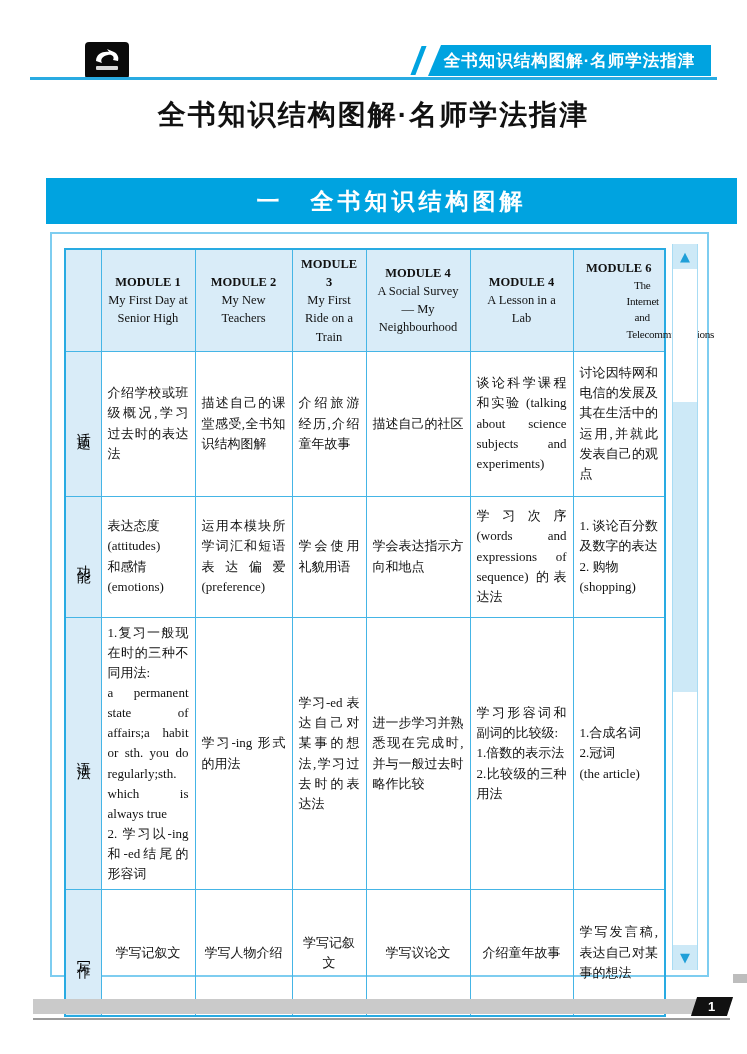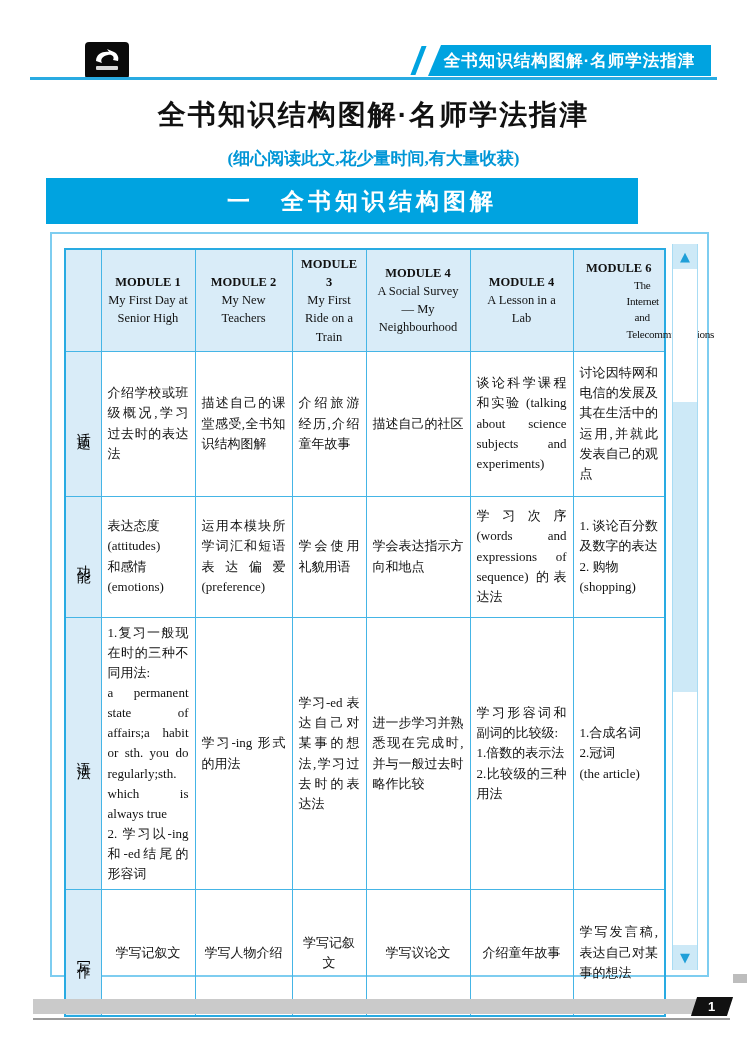--- a/index.html
+++ b/index.html
@@ -17,22 +17,22 @@
         display:flex;align-items:center;justify-content:center;}
   .hdr-tab span{color:#fff;font-weight:bold;font-size:16.5px;letter-spacing:1px;}
   .top-rule{position:absolute;left:30px;top:77px;width:687px;height:3px;background:#29abe2;}
 
   
   .main-title{position:absolute;left:0;top:96px;width:747px;text-align:center;
         font-size:28px;font-weight:bold;color:#111;letter-spacing:2px;}
   .subtitle{position:absolute;left:0;top:147px;width:747px;text-align:center;
         font-size:17px;font-weight:bold;color:#0096d6;
         font-family:"Liberation Serif","DejaVu Serif",serif;}
-  .section-banner{position:absolute;left:46px;top:178px;width:552px;height:46px;background:#00a3e0;
-        display:flex;align-items:center;justify-content:center;padding-left:40px;}
+  .section-banner{position:absolute;left:46px;top:178px;width:691px;height:46px;background:#00a3e0;
+        display:flex;align-items:center;justify-content:center;}
   .section-banner span{color:#fff;font-weight:bold;font-size:23px;letter-spacing:4px;}
 
   
   .tbl-container{position:absolute;left:50px;top:232px;width:659px;height:745px;background:#fff;
         border:2px solid #7ecdf0;box-sizing:border-box;}
   table.k{position:absolute;left:12px;top:14px;border-collapse:collapse;table-layout:fixed;width:600px;
         font-family:"Liberation Serif","DejaVu Serif",serif;color:#111;}
   table.k th,table.k td{border:1px solid #45b5e6;vertical-align:middle;padding:5px 6px;box-sizing:border-box;}
   table.k{border:2px solid #29abe2;}
   .t-blue{background:#d9ecf8;}
@@ -78,21 +78,20 @@
       </svg>
     </span>
   </div>
   <div class="hdr-tab-stripe"></div>
   <div class="hdr-tab">
     <span>全书知识结构图解·名师学法指津</span>
   </div>
   <div class="top-rule"></div>
 
   <div class="main-title">全书知识结构图解·名师学法指津</div>
-  <div class="subtitle">(细心阅读此文,花少量时间,有大量收获)</div>
   <div class="section-banner">
     <span>一　全书知识结构图解</span>
   </div>
 
   <div class="tbl-container">
 
     <table class="k">
       <colgroup>
         <col style="width:36px">
           <col style="width:94px">

